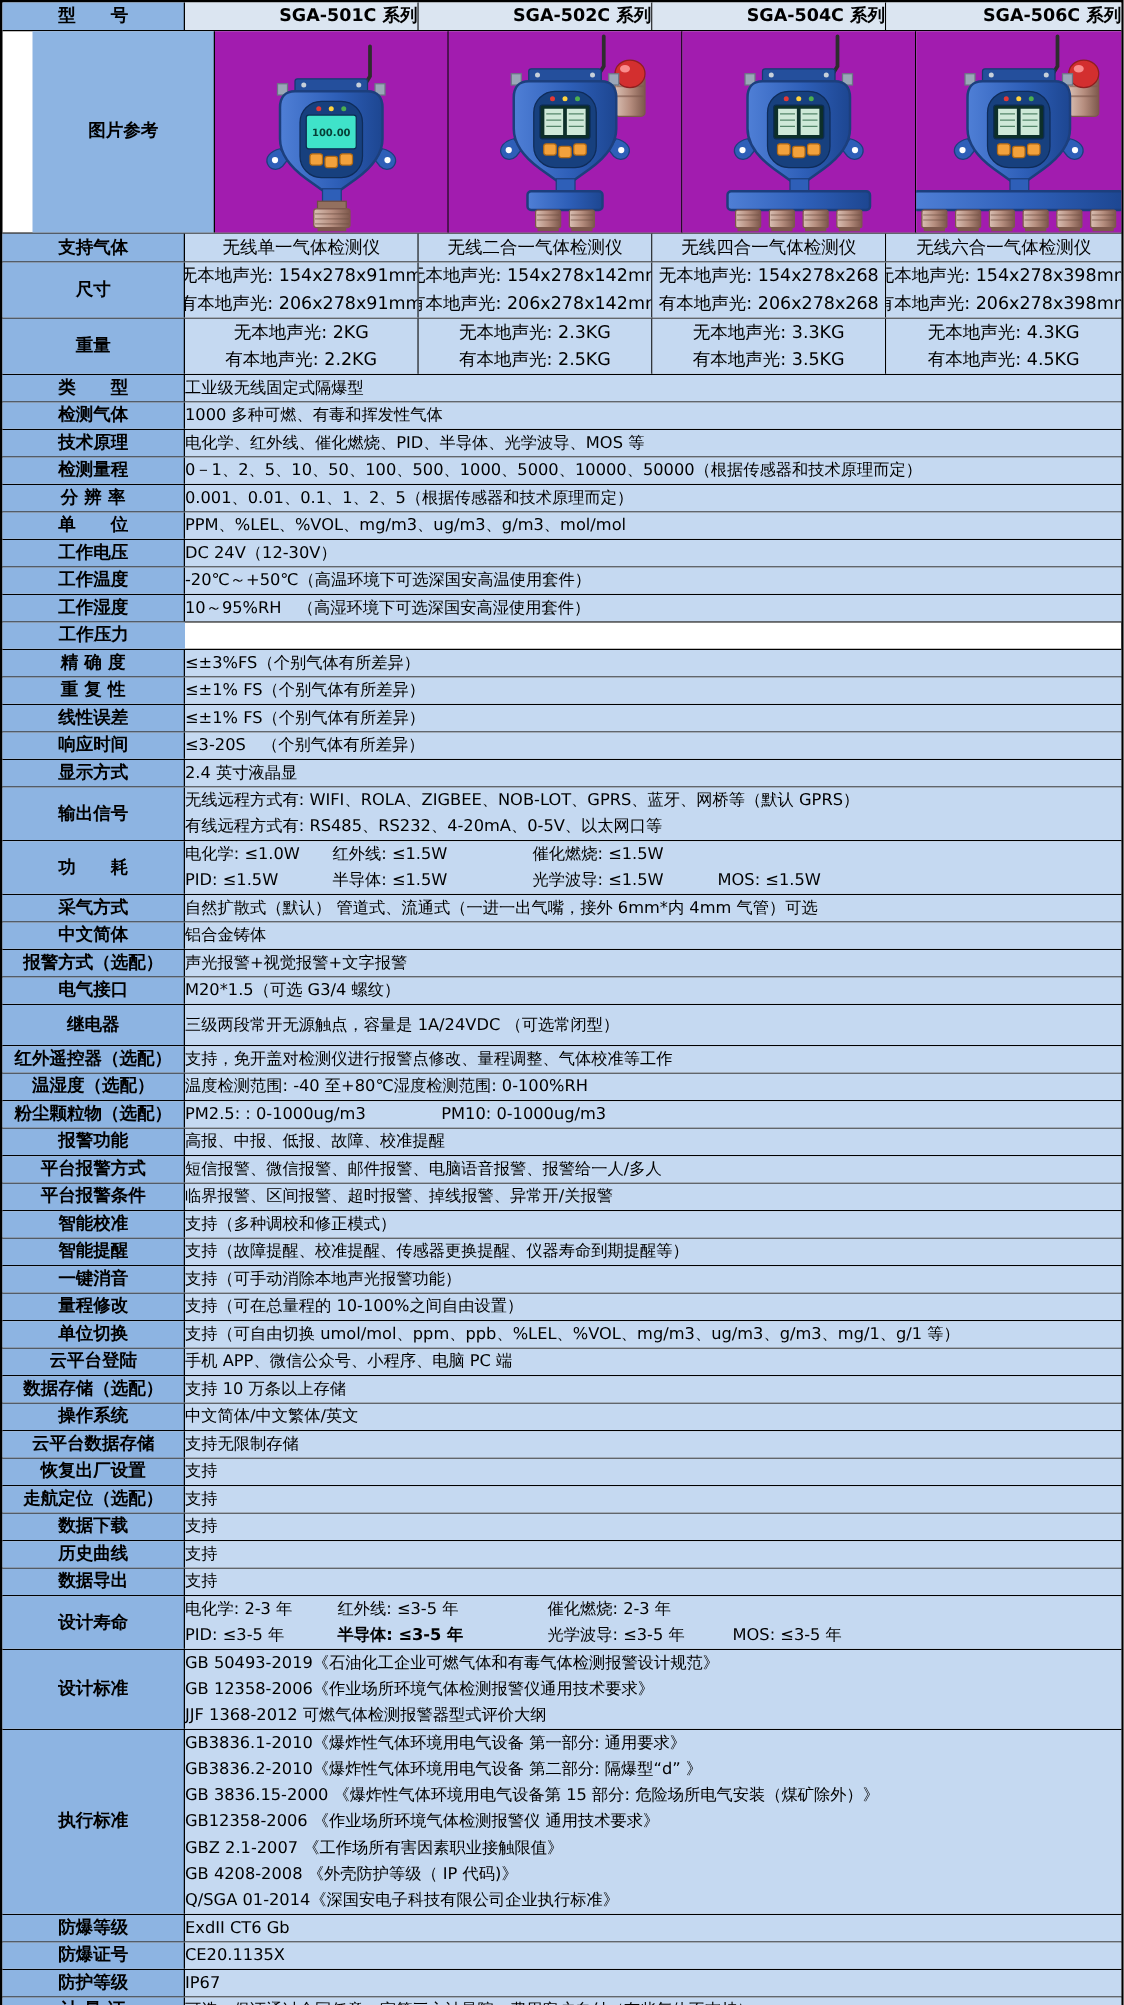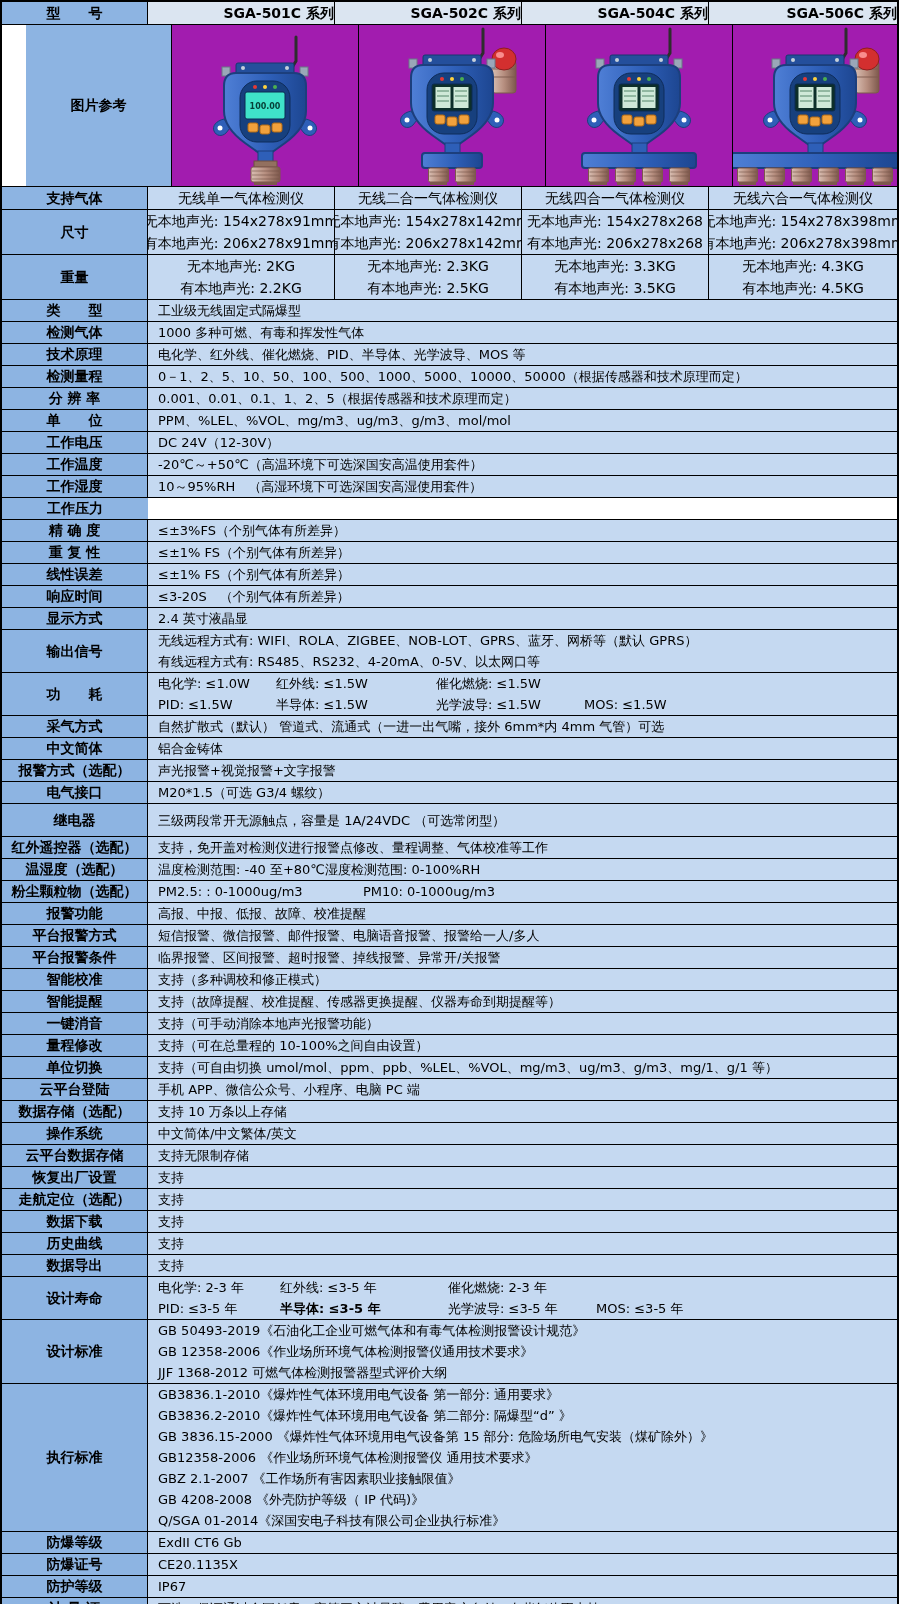--- a/index.html
+++ b/index.html
@@ -13,21 +13,21 @@
   #spec-table{width:899px;box-sizing:border-box;border:2px solid var(--border);}
   .row{display:grid;border-bottom:1px solid var(--border);}
   .row:last-child, #spec-rows .row:last-child{border-bottom:none;}
   .cols5{grid-template-columns:146px 187px 187px 187px 1fr;}
   .cols2{grid-template-columns:146px 1fr;}
   .cell{border-right:1px solid var(--border);box-sizing:border-box;display:flex;flex-direction:column;justify-content:center;overflow:hidden;}
   .cell:last-child{border-right:none;}
   .cell.label{background:var(--label-bg);align-items:center;text-align:left;font-weight:bold;font-size:14px;line-height:17px;padding:1px 3px;}
   .cell.model{background:var(--header-bg);align-items:flex-end;font-weight:bold;font-size:14px;}
   .cell.center{background:var(--value-bg);align-items:center;text-align:center;font-size:14px;}
-  .cell.value{background:var(--value-bg);padding-left:10px;font-size:13px;}
+  .cell.value{background:var(--value-bg);font-size:13px;}
   .cell.img{background:#a21caf;align-items:center;justify-content:flex-end;}
   .line{line-height:21px;white-space:nowrap;}
   .center .line{line-height:22px;}
   .seg{display:inline-block;}
   .hh{min-height:22px;}
   .h-img{min-height:161px;padding-left:24px;}
   .h-2l{min-height:44px;}
   .h-size{min-height:44px;}
   .cell{min-height:21px;}
   svg{display:block;}

